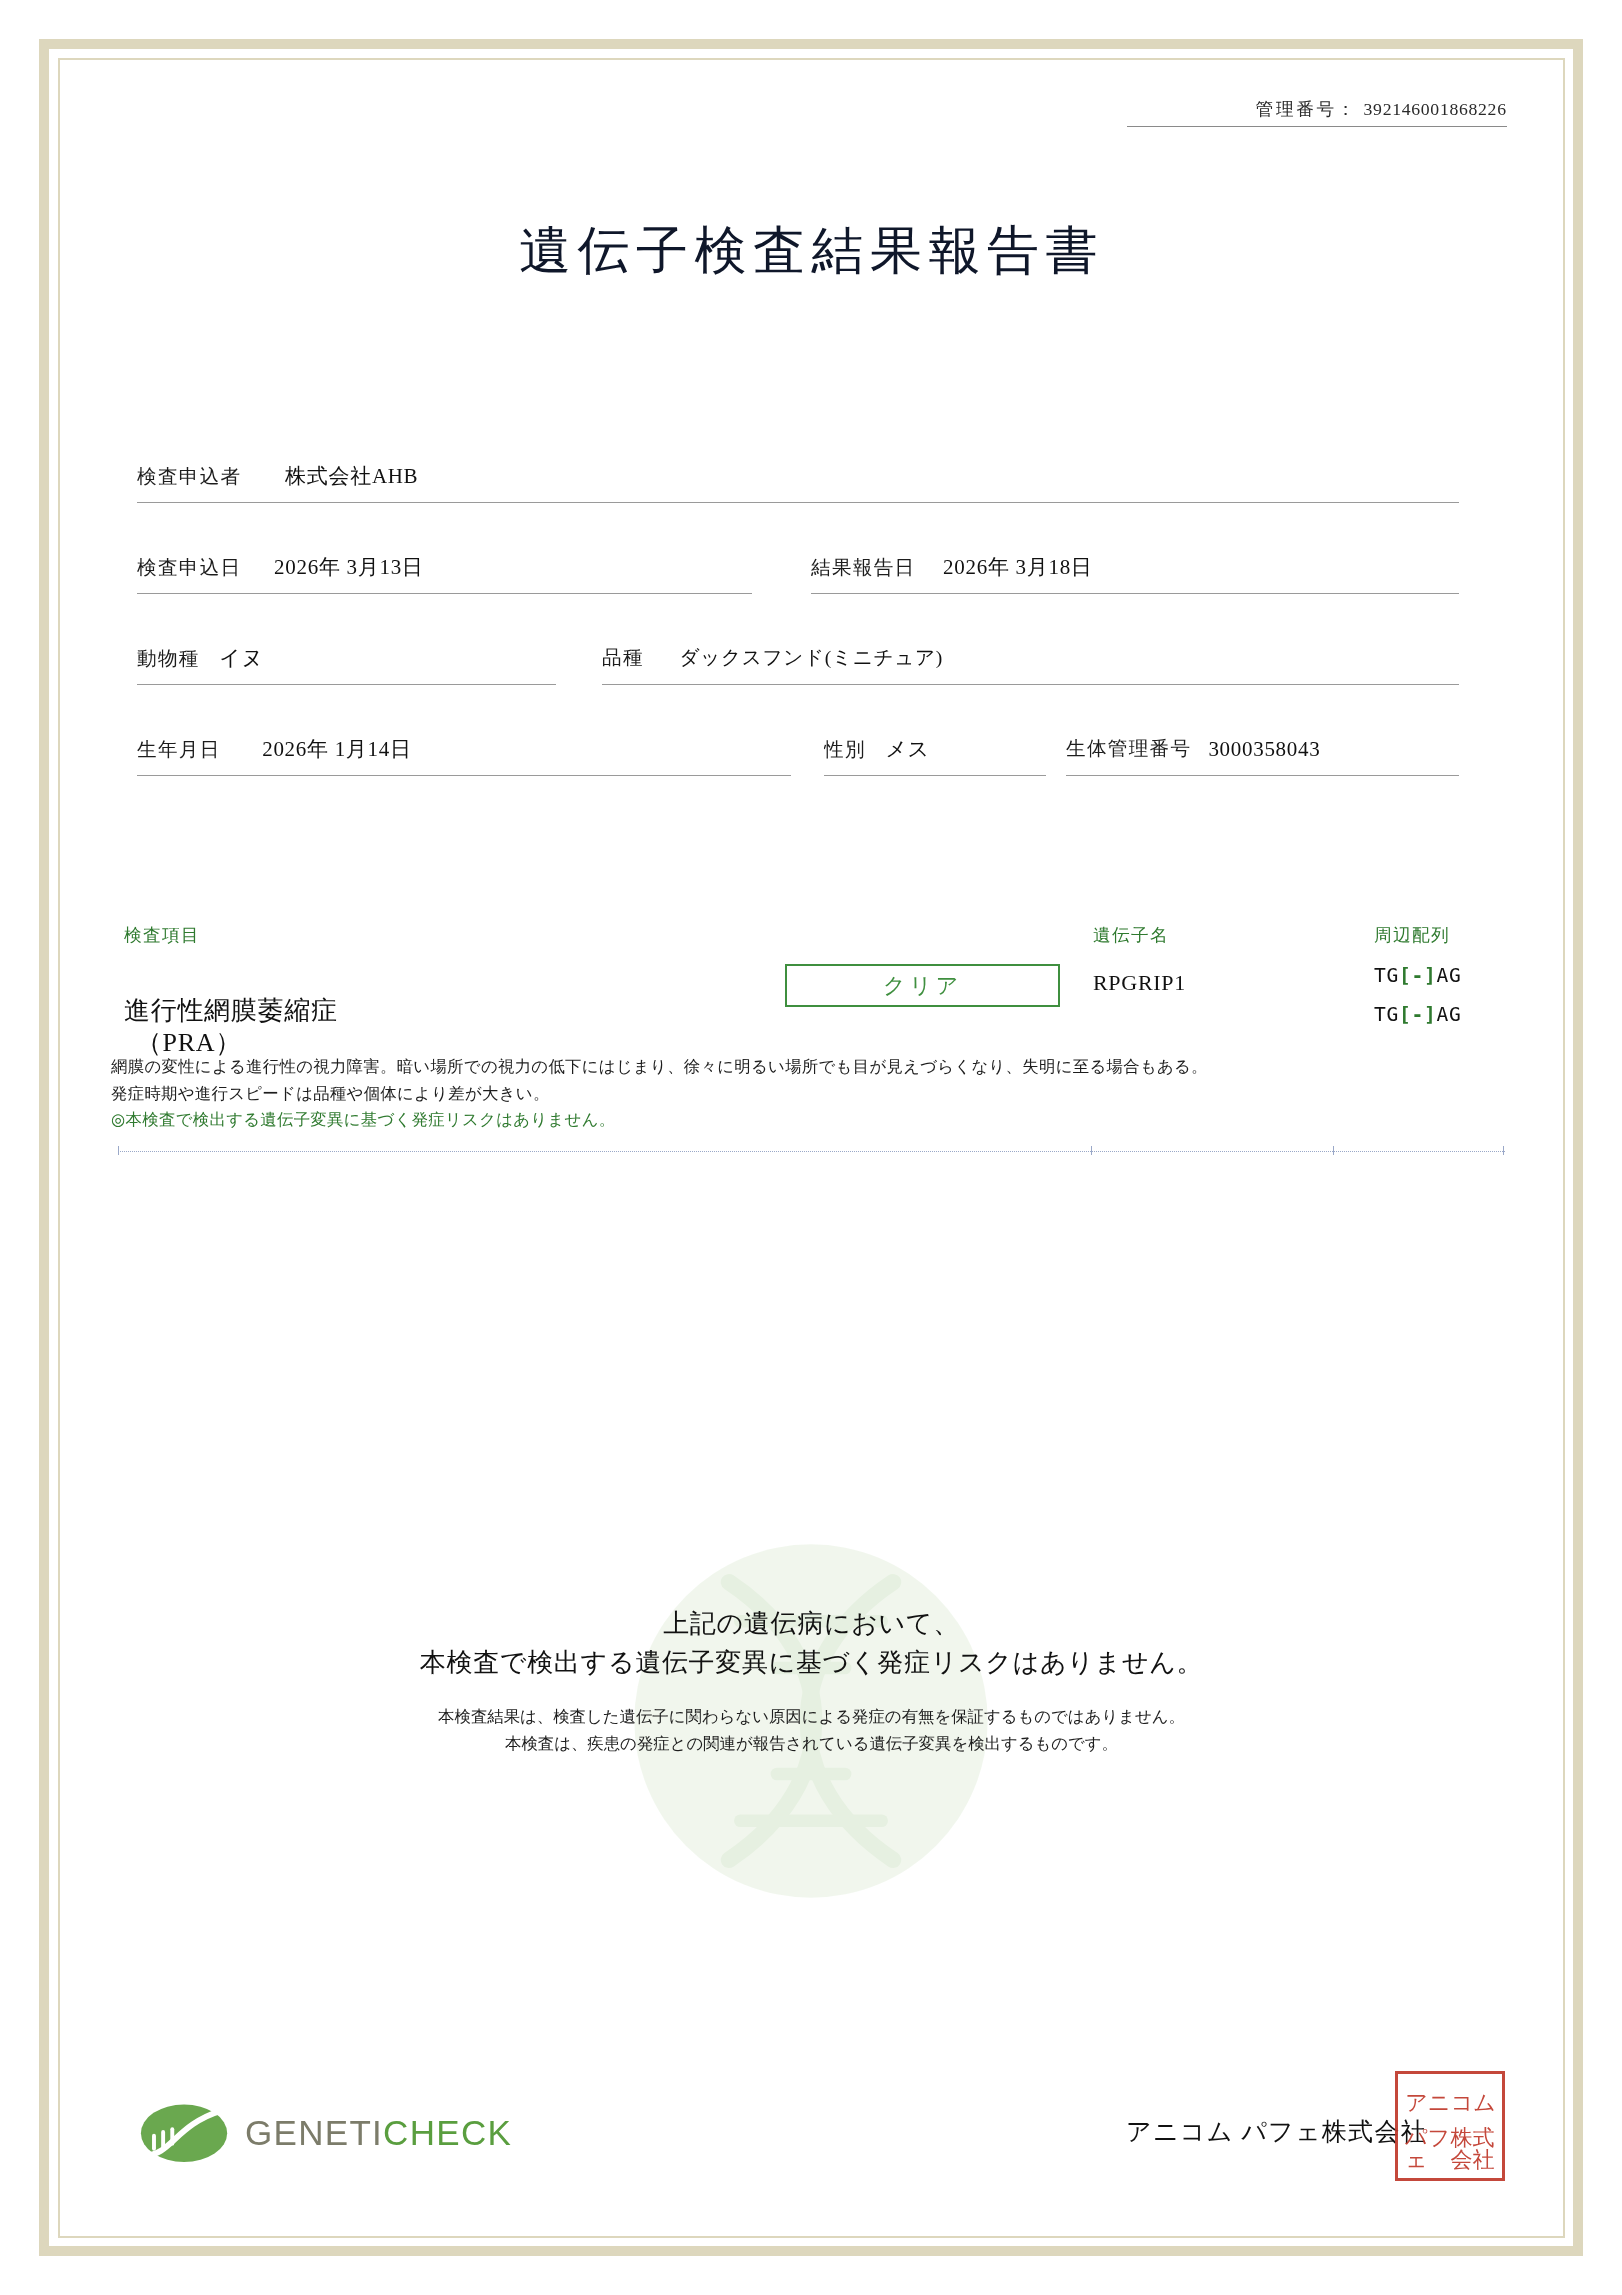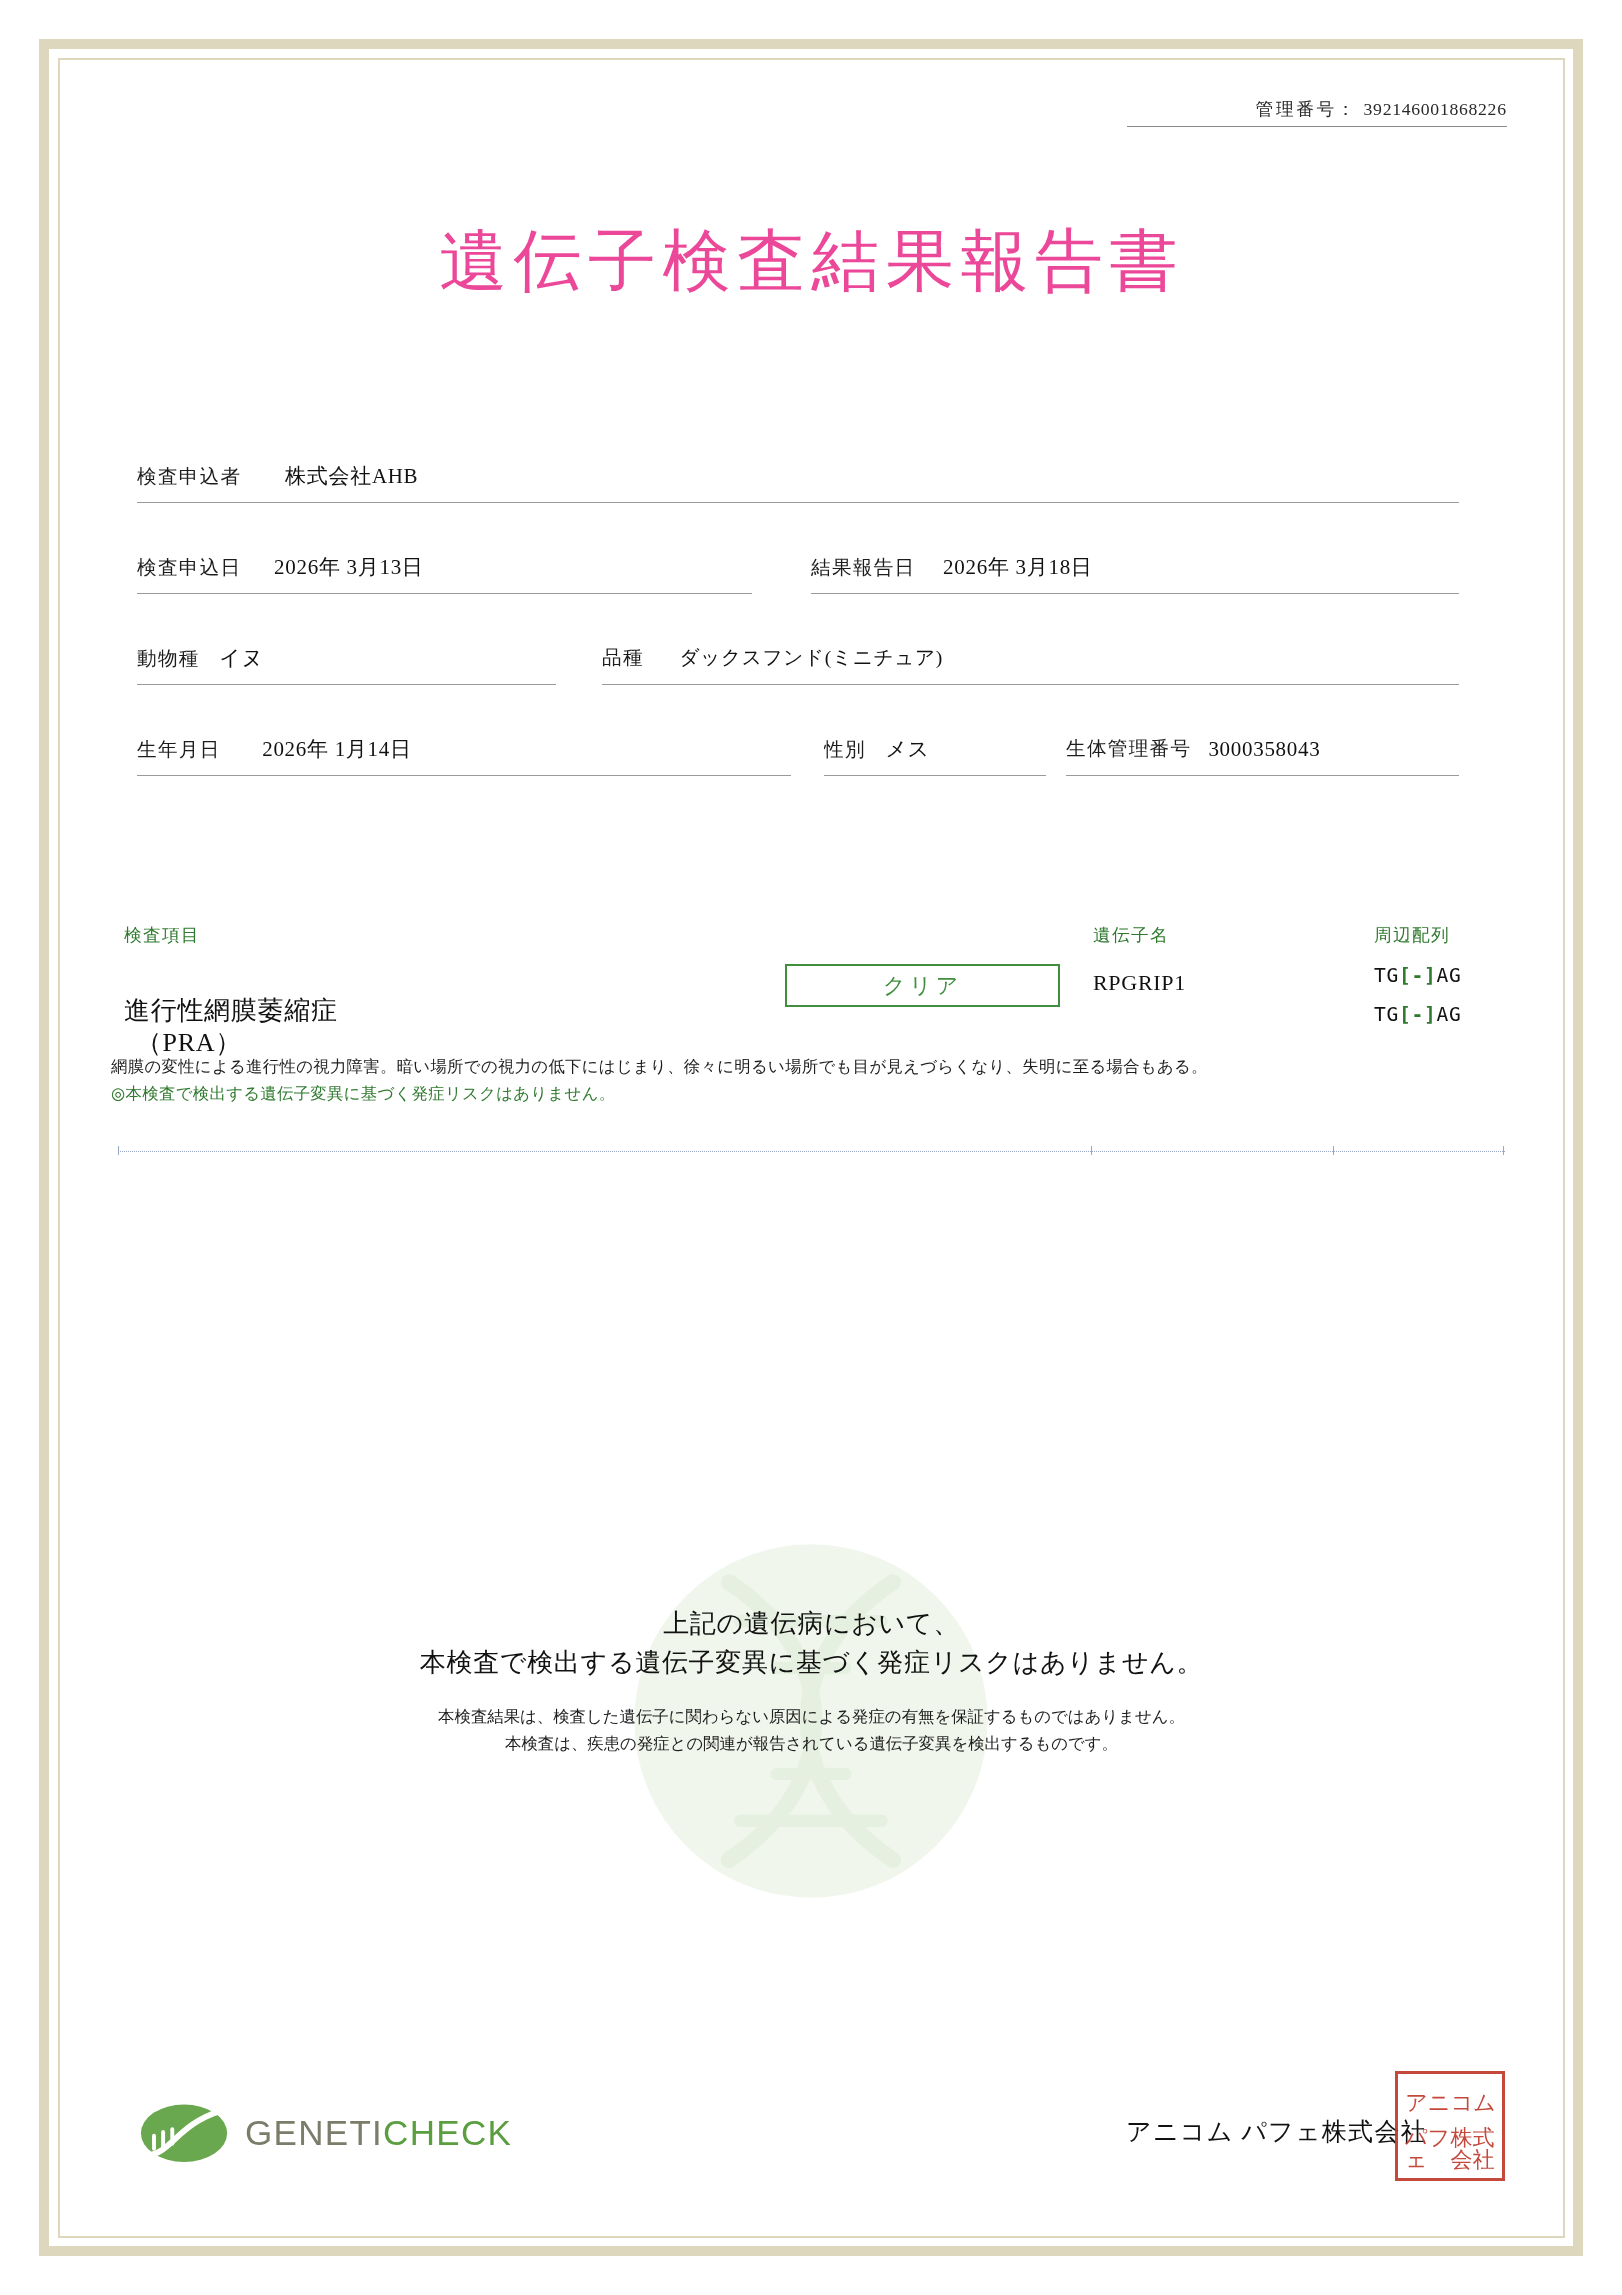--- a/index.html
+++ b/index.html
@@ -62,24 +62,24 @@
     margin-right: 6.5px;
   }
 
   
   .doc-title {
     position: absolute;
     top: 137px;
     left: 0;
     width: 1427px;
     text-align: center;
-    font-size: 68px;
+    font-size: 52px;
     letter-spacing: 6.5px;
     font-weight: normal;
-    color: #ec4899;
+    color: #0f172a;
     font-family: "DejaVu Serif", "Liberation Serif", serif;
   }
 
   
   .info {
     position: absolute;
     top: 366px;
     left: 39px;
     width: 1361px;
   }
@@ -383,20 +383,21 @@
       <div>
         <span>TG</span><span class="mark">[-]</span><span>AG</span>
       </div>
       <div>
         <span>TG</span><span class="mark">[-]</span><span>AG</span>
       </div>
     </div>
 
     <div class="desc">
       <div>網膜の変性による進行性の視力障害。暗い場所での視力の低下にはじまり、徐々に明るい場所でも目が見えづらくなり、失明に至る場合もある。</div>
+      <div>発症時期や進行スピードは品種や個体により差が大きい。</div>
       <div class="note">◎本検査で検出する遺伝子変異に基づく発症リスクはありません。</div>
     </div>
 
     <div class="dotted-rule"></div>
     <div class="dot-tick" style="left:6.5px;"></div>
     <div class="dot-tick" style="left:980px;"></div>
     <div class="dot-tick" style="left:1222px;"></div>
     <div class="dot-tick" style="left:1392px;"></div>
   </div>
 

